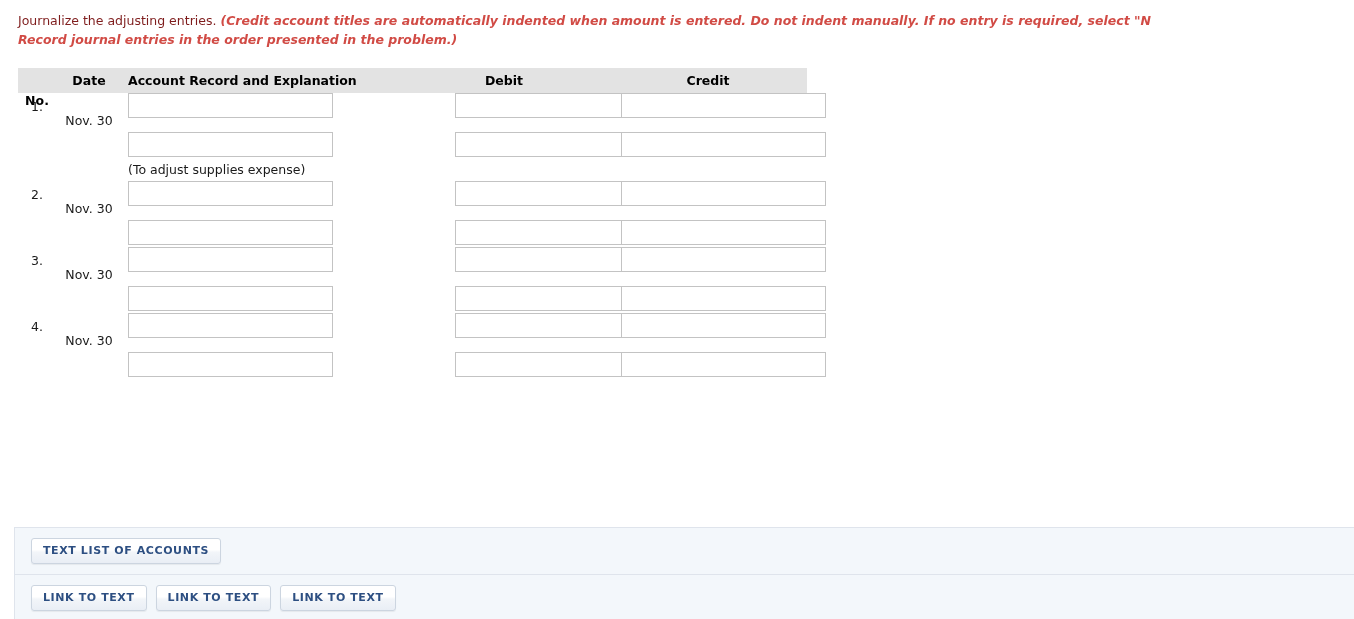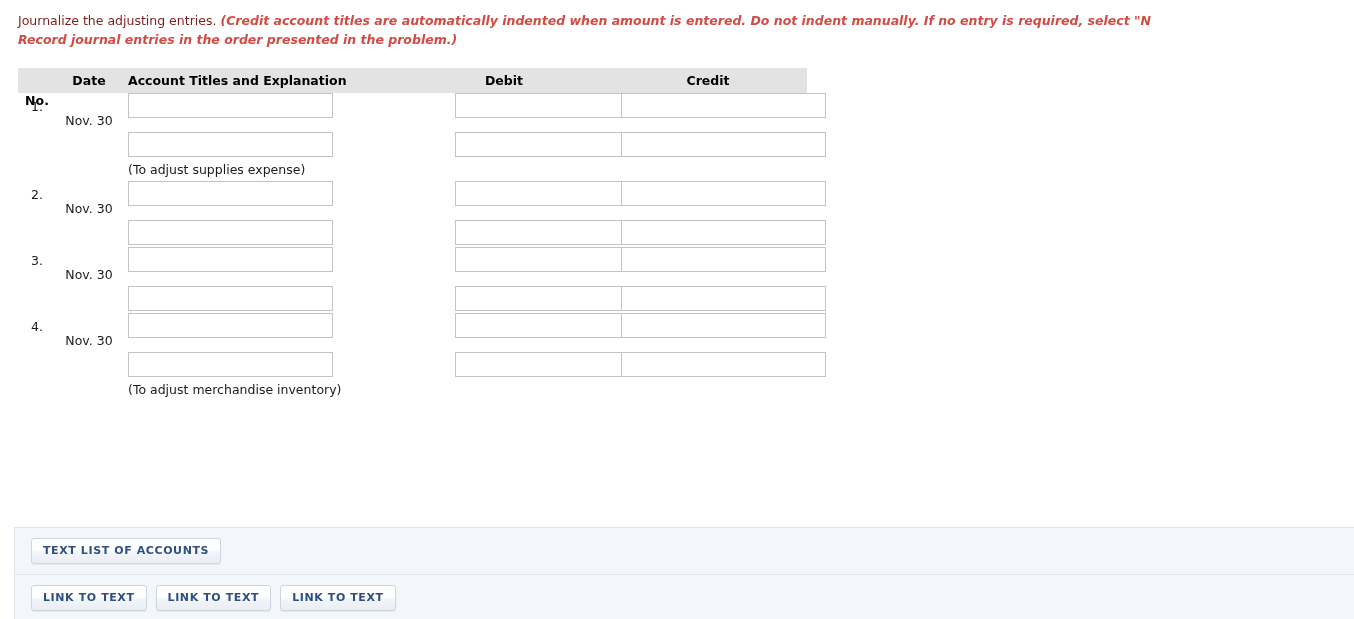--- a/index.html
+++ b/index.html
@@ -162,21 +162,21 @@
   <span class="plain">Journalize the adjusting entries.</span>
   <span class="hint">(Credit account titles are automatically indented when amount is entered. Do not indent manually. If no entry is required, select "N</span>
   <span class="hint line2">Record journal entries in the order presented in the problem.)</span>
 </div>
 
 <div class="journal">
 
   <div class="jhead">
     <div class="c-no">No.</div>
     <div class="c-date">Date</div>
-    <div class="c-acct">Account Titles and Explanation</div>
+    <div class="c-acct">Account Record and Explanation</div>
     <div class="c-debit">Debit</div>
     <div class="c-credit">Credit</div>
   </div>
 
   <div id="entries-container">
       <div class="jrow">
         <div class="cell-no">1.</div>
         <div class="cell-date">Nov. 30</div>
         <div class="cell-acct"><input type="text" class="tb" value="" style=""></div>
         <div class="cell-amt"><input type="text" class="tb" value="" style=""></div>
@@ -236,21 +236,20 @@
       <div class="jrow second">
         <div class="cell-no"></div>
         <div class="cell-date"></div>
         <div class="cell-acct"><input type="text" class="tb" value="" style=""></div>
         <div class="cell-amt"><input type="text" class="tb" value="" style=""></div>
         <div class="cell-amt credit"><input type="text" class="tb" value="" style=""></div>
       </div>
       <div class="explain-row">
         <div class="spacer-no"></div>
         <div class="spacer-date"></div>
-        <div class="explain">(To adjust merchandise inventory)</div>
       </div>
     </div>
 
 </div>
 
 <div class="panel-wrap">
 
   <div class="panel">
     <button class="btn">TEXT LIST OF ACCOUNTS</button>
   </div>

